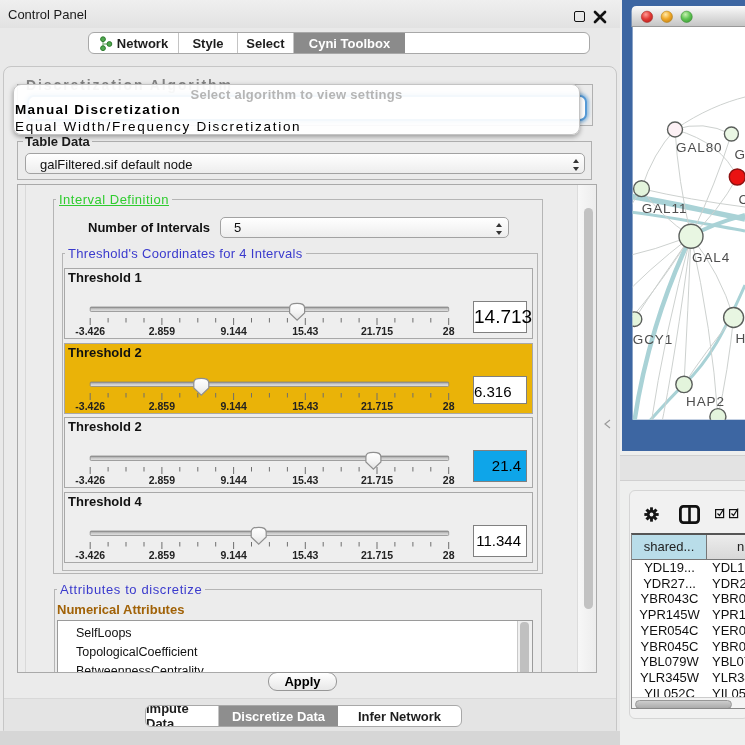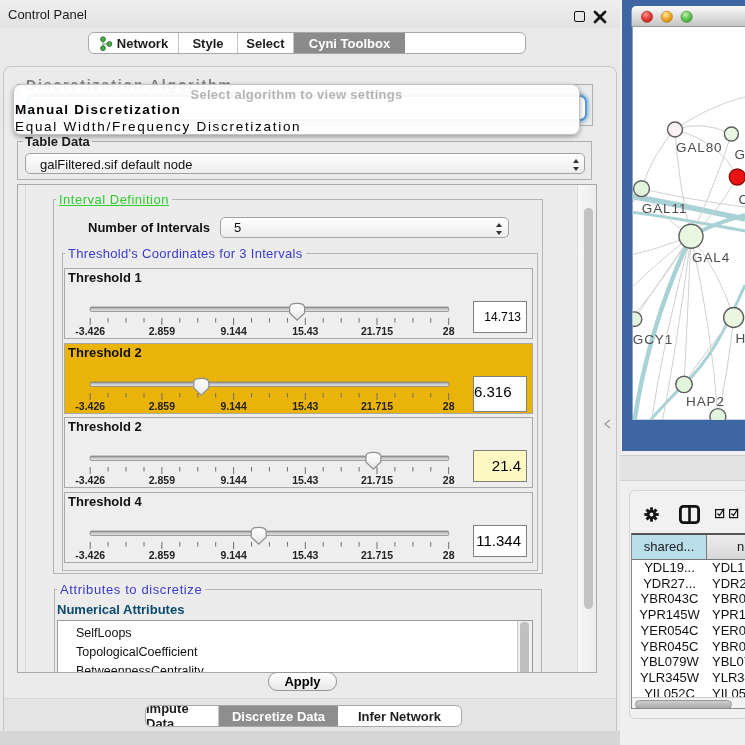--- a/index.html
+++ b/index.html
@@ -16,21 +16,21 @@
 <div class="abs" style="left:8px;top:7px;font-size:13px;color:#1a1a1a;">Control Panel</div>
 <div class="abs" style="left:574px;top:11px;width:11px;height:11px;border:1.6px solid #111;border-radius:2px;box-sizing:border-box;"></div>
 <svg class="abs" style="left:592px;top:9px;" width="16" height="16" viewBox="0 0 16 16">
   <path d="M3 3 L13 13 M13 3 L3 13" stroke="#111" stroke-width="2.7" stroke-linecap="round"></path>
 </svg>
 
 <div class="abs" style="left:0;top:28px;width:620px;height:703px;background:#e9e9e9;"></div>
 
 <div class="abs" style="left:3px;top:66px;width:614px;height:665px;background:#ebebeb;border:1px solid #c6c6c6;border-radius:8px 8px 0 0;box-sizing:border-box;"></div>
 
-<div class="abs" style="left:88px;top:32px;width:438px;height:22px;background:#ffffff;border:1px solid #a8a8a8;border-radius:6px;box-sizing:border-box;overflow:hidden;display:flex;">
+<div class="abs" style="left:88px;top:32px;width:502px;height:22px;background:#ffffff;border:1px solid #a8a8a8;border-radius:6px;box-sizing:border-box;overflow:hidden;display:flex;">
   <div class="seg" style="width:90px;border-right:1px solid #c4c4c4;">
     <svg width="14" height="17" viewBox="0 0 14 17" style="margin-right:4px;">
       <path d="M4 5 L4 13 M4 9 L10 9" stroke="#8fbc8f" stroke-width="1.4" fill="none"></path>
       <circle cx="4" cy="4.2" r="2.4" fill="#4fa84f" stroke="#2d7a2d"></circle>
       <circle cx="4" cy="13.2" r="2.4" fill="#4fa84f" stroke="#2d7a2d"></circle>
       <circle cx="10.4" cy="9" r="2.4" fill="#4fa84f" stroke="#2d7a2d"></circle>
     </svg>
     Network</div>
   <div class="seg" style="width:59px;border-right:1px solid #c4c4c4;">Style</div>
   <div class="seg" style="width:56px;border-right:1px solid #c4c4c4;">Select</div>
@@ -56,21 +56,21 @@
 
   <div class="abs" style="left:35px;top:14px;width:490px;height:375px;border:1px solid #b5b5b5;box-sizing:border-box;"></div>
   <div class="abs" style="left:38px;top:7px;font-size:13px;color:#2ecc2e;background:#ececec;padding:0 3px;letter-spacing:0.5px;text-decoration:underline;">Interval Definition</div>
   <div class="abs" style="left:70px;top:35px;font-size:13px;font-weight:bold;color:#111;">Number of Intervals</div>
   <div class="abs" style="left:202px;top:32px;width:289px;height:21px;background:linear-gradient(#ffffff,#ededed);border:1px solid #a2a2a2;border-radius:5px;box-sizing:border-box;"></div>
   <div class="abs" style="left:216px;top:35px;font-size:13px;color:#111;">5</div>
   <div class="abs" style="left:478px;top:38px;width:0;height:0;border-left:3.2px solid transparent;border-right:3.2px solid transparent;border-bottom:4.8px solid #333;"></div>
   <div class="abs" style="left:478px;top:46px;width:0;height:0;border-left:3.2px solid transparent;border-right:3.2px solid transparent;border-top:4.8px solid #333;"></div>
 
   <div class="abs" style="left:44px;top:68px;width:476px;height:318px;border:1px solid #b5b5b5;box-sizing:border-box;"></div>
-  <div class="abs" style="left:47px;top:61px;font-size:13px;color:#3a3acd;background:#ececec;padding:0 3px;letter-spacing:0.3px;">Threshold's Coordinates for 3 Intervals</div>
+  <div class="abs" style="left:47px;top:61px;font-size:13px;color:#3a3acd;background:#ececec;padding:0 3px;letter-spacing:0.3px;">Threshold's Coordinates for 4 Intervals</div>
 
   <div class="abs" style="left:46px;top:83px;width:469px;height:71px;background:#eeeeee;border:1px solid #a8a8a8;box-sizing:border-box;">
     <div class="abs" style="left:3px;top:1px;font-size:13px;font-weight:bold;color:#111;">Threshold 1</div>
     <svg class="abs" style="left:0;top:26px;" width="469" height="33" viewBox="0 0 469 33">
       <defs>
         <linearGradient id="thg1" x1="0" y1="0" x2="0" y2="1">
           <stop offset="0" stop-color="#ffffff"></stop>
             <stop offset="0.55" stop-color="#f3f3f3"></stop>
             <stop offset="1" stop-color="#e2e2e2"></stop>
         </linearGradient>
@@ -105,21 +105,21 @@
       <line x1="383.7" y1="23" x2="383.7" y2="30"></line>
       </g>
       <path transform="translate(223.6,7.5)" d="M1 5.5 C1 2 3.5 0.8 8.5 0.8 C13.5 0.8 16 2 16 5.5 L16 10.5 L8.5 17.7 L1 10.5 Z" fill="url(#thg1)" stroke="#8f8f8f" stroke-width="1.2"></path>
     </svg>
     <div class="abs" style="left:-4.8px;top:56px;width:60px;text-align:center;font-size:10.5px;font-weight:bold;color:#222;">-3.426</div>
     <div class="abs" style="left:66.9px;top:56px;width:60px;text-align:center;font-size:10.5px;font-weight:bold;color:#222;">2.859</div>
     <div class="abs" style="left:138.6px;top:56px;width:60px;text-align:center;font-size:10.5px;font-weight:bold;color:#222;">9.144</div>
     <div class="abs" style="left:210.3px;top:56px;width:60px;text-align:center;font-size:10.5px;font-weight:bold;color:#222;">15.43</div>
     <div class="abs" style="left:282.0px;top:56px;width:60px;text-align:center;font-size:10.5px;font-weight:bold;color:#222;">21.715</div>
     <div class="abs" style="left:353.7px;top:56px;width:60px;text-align:center;font-size:10.5px;font-weight:bold;color:#222;">28</div>
-    <div class="abs" style="left:408px;top:32px;width:54px;height:32px;background:#fff;border:1px solid #808080;box-sizing:border-box;font-size:12px;color:#000;text-align:right;line-height:30px;padding-right:5px;">14.713</div>
+    <div class="abs" style="left:408px;top:32px;width:54px;height:32px;background:#fff;border:1px solid #808080;box-sizing:border-box;font-size:19px;color:#000;text-align:right;line-height:30px;padding-right:5px;">14.713</div>
   </div>
   <div class="abs" style="left:46px;top:157.5px;width:469px;height:71px;background:#eab308;border:1px solid #a8a8a8;box-sizing:border-box;">
     <div class="abs" style="left:3px;top:1px;font-size:13px;font-weight:bold;color:#111;">Threshold 2</div>
     <svg class="abs" style="left:0;top:26px;" width="469" height="33" viewBox="0 0 469 33">
       <defs>
         <linearGradient id="thg2" x1="0" y1="0" x2="0" y2="1">
           <stop offset="0" stop-color="#ffffff"></stop>
             <stop offset="0.55" stop-color="#f3f3f3"></stop>
             <stop offset="1" stop-color="#e2e2e2"></stop>
         </linearGradient>
@@ -154,21 +154,21 @@
       <line x1="383.7" y1="23" x2="383.7" y2="30"></line>
       </g>
       <path transform="translate(127.8,7.5)" d="M1 5.5 C1 2 3.5 0.8 8.5 0.8 C13.5 0.8 16 2 16 5.5 L16 10.5 L8.5 17.7 L1 10.5 Z" fill="url(#thg2)" stroke="#8f8f8f" stroke-width="1.2"></path>
     </svg>
     <div class="abs" style="left:-4.8px;top:56px;width:60px;text-align:center;font-size:10.5px;font-weight:bold;color:#222;">-3.426</div>
     <div class="abs" style="left:66.9px;top:56px;width:60px;text-align:center;font-size:10.5px;font-weight:bold;color:#222;">2.859</div>
     <div class="abs" style="left:138.6px;top:56px;width:60px;text-align:center;font-size:10.5px;font-weight:bold;color:#222;">9.144</div>
     <div class="abs" style="left:210.3px;top:56px;width:60px;text-align:center;font-size:10.5px;font-weight:bold;color:#222;">15.43</div>
     <div class="abs" style="left:282.0px;top:56px;width:60px;text-align:center;font-size:10.5px;font-weight:bold;color:#222;">21.715</div>
     <div class="abs" style="left:353.7px;top:56px;width:60px;text-align:center;font-size:10.5px;font-weight:bold;color:#222;">28</div>
-    <div class="abs" style="left:408px;top:32px;width:54px;height:36px;background:#fff;border:1px solid #808080;box-sizing:border-box;font-size:15px;color:#000;text-align:right;line-height:30px;padding-right:18px;">6.316</div>
+    <div class="abs" style="left:408px;top:32px;width:54px;height:28px;background:#fff;border:1px solid #808080;box-sizing:border-box;font-size:15px;color:#000;text-align:right;line-height:30px;padding-right:18px;">6.316</div>
   </div>
   <div class="abs" style="left:46px;top:232px;width:469px;height:71px;background:#eeeeee;border:1px solid #a8a8a8;box-sizing:border-box;">
     <div class="abs" style="left:3px;top:1px;font-size:13px;font-weight:bold;color:#111;">Threshold 2</div>
     <svg class="abs" style="left:0;top:26px;" width="469" height="33" viewBox="0 0 469 33">
       <defs>
         <linearGradient id="thg3" x1="0" y1="0" x2="0" y2="1">
           <stop offset="0" stop-color="#ffffff"></stop>
             <stop offset="0.55" stop-color="#f3f3f3"></stop>
             <stop offset="1" stop-color="#e2e2e2"></stop>
         </linearGradient>
@@ -203,21 +203,21 @@
       <line x1="383.7" y1="23" x2="383.7" y2="30"></line>
       </g>
       <path transform="translate(299.9,7.5)" d="M1 5.5 C1 2 3.5 0.8 8.5 0.8 C13.5 0.8 16 2 16 5.5 L16 10.5 L8.5 17.7 L1 10.5 Z" fill="url(#thg3)" stroke="#8f8f8f" stroke-width="1.2"></path>
     </svg>
     <div class="abs" style="left:-4.8px;top:56px;width:60px;text-align:center;font-size:10.5px;font-weight:bold;color:#222;">-3.426</div>
     <div class="abs" style="left:66.9px;top:56px;width:60px;text-align:center;font-size:10.5px;font-weight:bold;color:#222;">2.859</div>
     <div class="abs" style="left:138.6px;top:56px;width:60px;text-align:center;font-size:10.5px;font-weight:bold;color:#222;">9.144</div>
     <div class="abs" style="left:210.3px;top:56px;width:60px;text-align:center;font-size:10.5px;font-weight:bold;color:#222;">15.43</div>
     <div class="abs" style="left:282.0px;top:56px;width:60px;text-align:center;font-size:10.5px;font-weight:bold;color:#222;">21.715</div>
     <div class="abs" style="left:353.7px;top:56px;width:60px;text-align:center;font-size:10.5px;font-weight:bold;color:#222;">28</div>
-    <div class="abs" style="left:408px;top:32px;width:54px;height:32px;background:#fef9c3;border:1px solid #808080;box-sizing:border-box;font-size:15px;color:#000;text-align:right;line-height:30px;padding-right:5px;">21.4</div>
+    <div class="abs" style="left:408px;top:32px;width:54px;height:32px;background:#0ea5e9;border:1px solid #808080;box-sizing:border-box;font-size:15px;color:#000;text-align:right;line-height:30px;padding-right:5px;">21.4</div>
   </div>
   <div class="abs" style="left:46px;top:307px;width:469px;height:71px;background:#eeeeee;border:1px solid #a8a8a8;box-sizing:border-box;">
     <div class="abs" style="left:3px;top:1px;font-size:13px;font-weight:bold;color:#111;">Threshold 4</div>
     <svg class="abs" style="left:0;top:26px;" width="469" height="33" viewBox="0 0 469 33">
       <defs>
         <linearGradient id="thg4" x1="0" y1="0" x2="0" y2="1">
           <stop offset="0" stop-color="#ffffff"></stop>
             <stop offset="0.55" stop-color="#f3f3f3"></stop>
             <stop offset="1" stop-color="#e2e2e2"></stop>
         </linearGradient>
@@ -257,21 +257,21 @@
     <div class="abs" style="left:66.9px;top:56px;width:60px;text-align:center;font-size:10.5px;font-weight:bold;color:#222;">2.859</div>
     <div class="abs" style="left:138.6px;top:56px;width:60px;text-align:center;font-size:10.5px;font-weight:bold;color:#222;">9.144</div>
     <div class="abs" style="left:210.3px;top:56px;width:60px;text-align:center;font-size:10.5px;font-weight:bold;color:#222;">15.43</div>
     <div class="abs" style="left:282.0px;top:56px;width:60px;text-align:center;font-size:10.5px;font-weight:bold;color:#222;">21.715</div>
     <div class="abs" style="left:353.7px;top:56px;width:60px;text-align:center;font-size:10.5px;font-weight:bold;color:#222;">28</div>
     <div class="abs" style="left:408px;top:32px;width:54px;height:32px;background:#fff;border:1px solid #808080;box-sizing:border-box;font-size:15px;color:#000;text-align:right;line-height:30px;padding-right:5px;">11.344</div>
   </div>
 
   <div class="abs" style="left:36px;top:404px;width:488px;height:100px;border:1px solid #b5b5b5;box-sizing:border-box;"></div>
   <div class="abs" style="left:39px;top:397px;font-size:13px;color:#3a3acd;background:#ececec;padding:0 3px;letter-spacing:0.6px;">Attributes to discretize</div>
-  <div class="abs" style="left:39px;top:417px;font-size:13px;font-weight:bold;color:#0c4a6e;">Numerical Attributes</div>
+  <div class="abs" style="left:39px;top:417px;font-size:13px;font-weight:bold;color:#a16207;">Numerical Attributes</div>
 
   <div class="abs" style="left:39px;top:435px;width:476px;height:60px;background:#fff;border:1px solid #9a9a9a;box-sizing:border-box;">
     <div class="abs" style="left:18px;top:5px;font-size:12.5px;color:#111;">SelfLoops</div>
     <div class="abs" style="left:18px;top:24px;font-size:12.5px;color:#111;">TopologicalCoefficient</div>
     <div class="abs" style="left:18px;top:43px;font-size:12.5px;color:#111;">BetweennessCentrality</div>
     <div class="abs" style="right:0;top:0;width:14px;height:58px;background:#f0f0f0;border-left:1px solid #c9c9c9;">
       <div class="abs" style="left:2px;top:1px;width:9px;height:55px;background:#c0c0c0;border-radius:4px;"></div>
     </div>
   </div>
 

